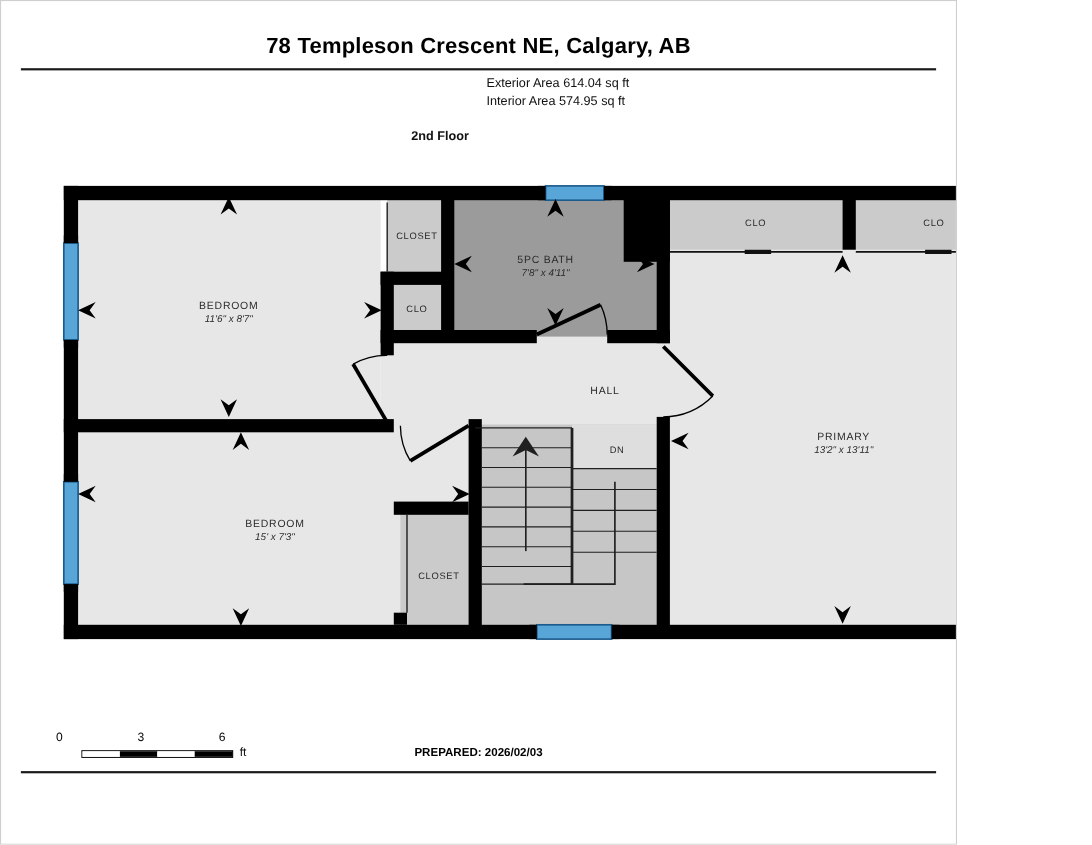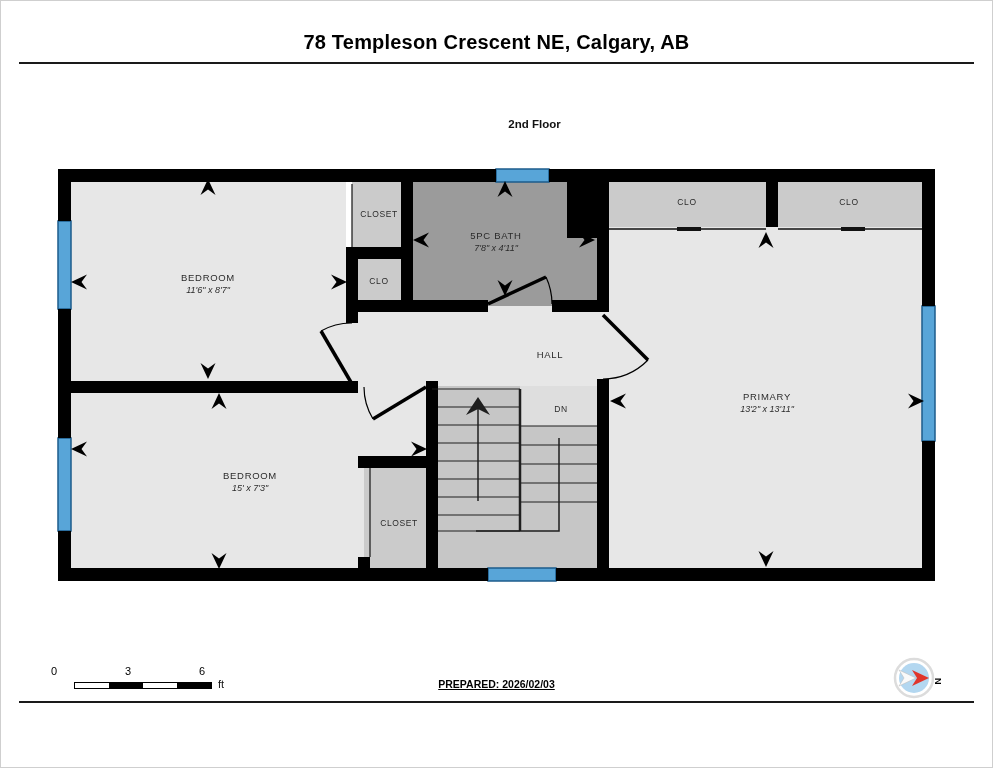--- a/index.html
+++ b/index.html
@@ -1,17 +1,17 @@
 <!DOCTYPE html>
 <html><head>
 <meta charset="utf-8">
 <style>
   html,body{margin:0;padding:0;background:#fff;}
   .page{
-    position:relative;width:993px;height:768px;background:#ffffff;
+    position:relative;width:870px;height:768px;background:#ffffff;
     font-family:"Liberation Sans",sans-serif;color:#111;
     border:1px solid #cfcfcf;box-sizing:border-box;overflow:hidden;
   }
   .title{
     position:absolute;top:30px;left:0;right:0;text-align:center;
     font-size:20px;font-weight:bold;letter-spacing:.2px;color:#000;
   }
   .rule{position:absolute;left:18px;right:18px;height:2px;background:#1a1a1a;}
   .rule-top{top:61px;}
   .rule-bottom{top:700px;}
@@ -30,36 +30,40 @@
   .scalebar .ticks{position:relative;height:14px;font-size:11px;color:#000;}
   .scalebar .ticks span{position:absolute;transform:translateX(-50%);}
   .scalebar .t0{left:0;} .scalebar .t1{left:74px;} .scalebar .t2{left:148px;}
   .scalebar .bar-row{display:flex;align-items:flex-end;gap:6px;margin-left:20px;}
   .scalebar .bar{display:flex;width:148px;height:7px;border:1px solid #000;box-sizing:border-box;}
   .scalebar .seg{flex:1;}
   .scalebar .seg.w{background:#fff;} .scalebar .seg.b{background:#000;}
   .scalebar .unit{font-size:11px;line-height:10px;}
   .prepared{
     position:absolute;top:677px;left:0;right:0;text-align:center;
-    font-size:10.5px;font-weight:bold;color:#000;text-decoration:underline;
+    font-size:10.5px;font-weight:bold;color:#000;
   }
   .compass{position:absolute;left:885px;top:652px;}
   .disclaimer{position:absolute;left:30px;top:710px;right:20px;font-size:10.4px;color:#000;}
   .plan{position:absolute;left:0;top:0;}
 </style>
 </head>
 <body>
 
 <div class="page">
 
   <div class="title">78 Templeson Crescent NE, Calgary, AB</div>
   <div class="rule rule-top"></div>
 
   <div class="meta">
     <span class="floor">2nd Floor</span>
+    <div class="areas">
+      <div>Exterior Area 614.04 sq ft</div>
+      <div>Interior Area 574.95 sq ft</div>
+    </div>
   </div>
 
   <svg class="plan" width="993" height="768" viewBox="0 0 993 768">
     <defs>
       <path id="arr" d="M0,-8 L7.5,8 L0,2.5 L-7.5,8 Z"></path>
     </defs>
 
     <g>
       <rect x="70" y="181" width="275" height="199" fill="#e7e7e7"></rect>
       <rect x="345" y="299" width="263" height="92" fill="#e7e7e7"></rect>

